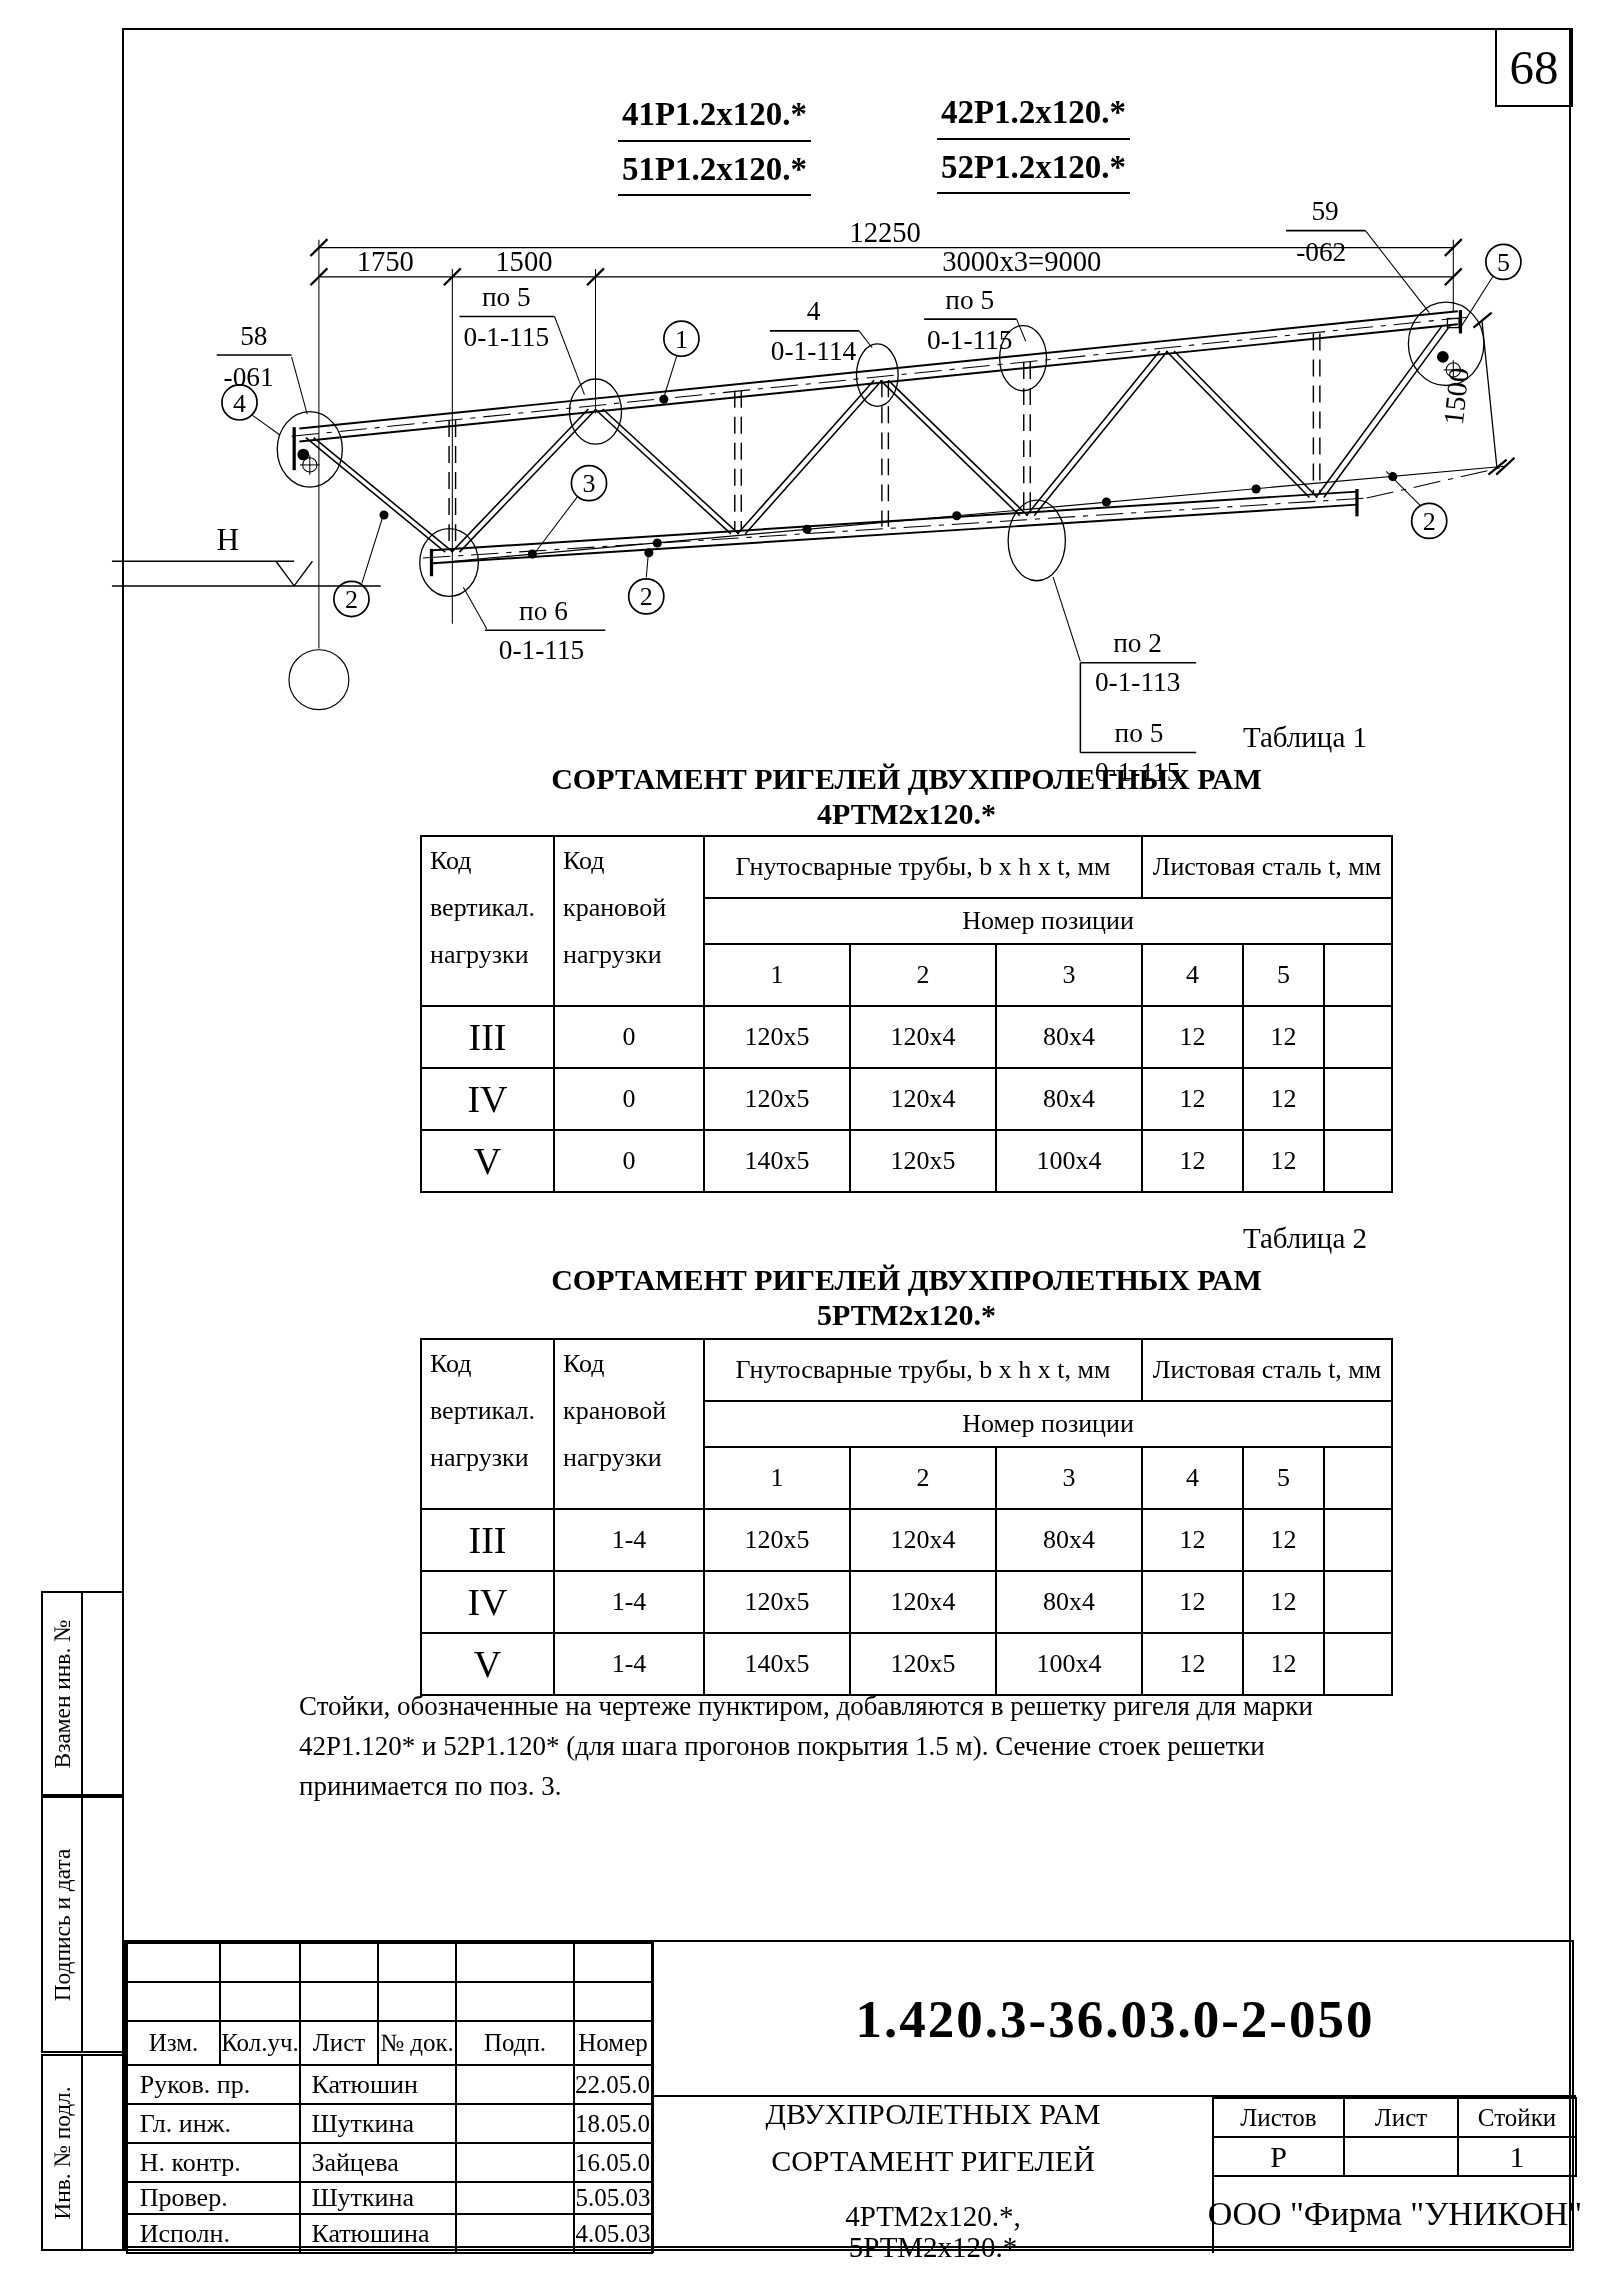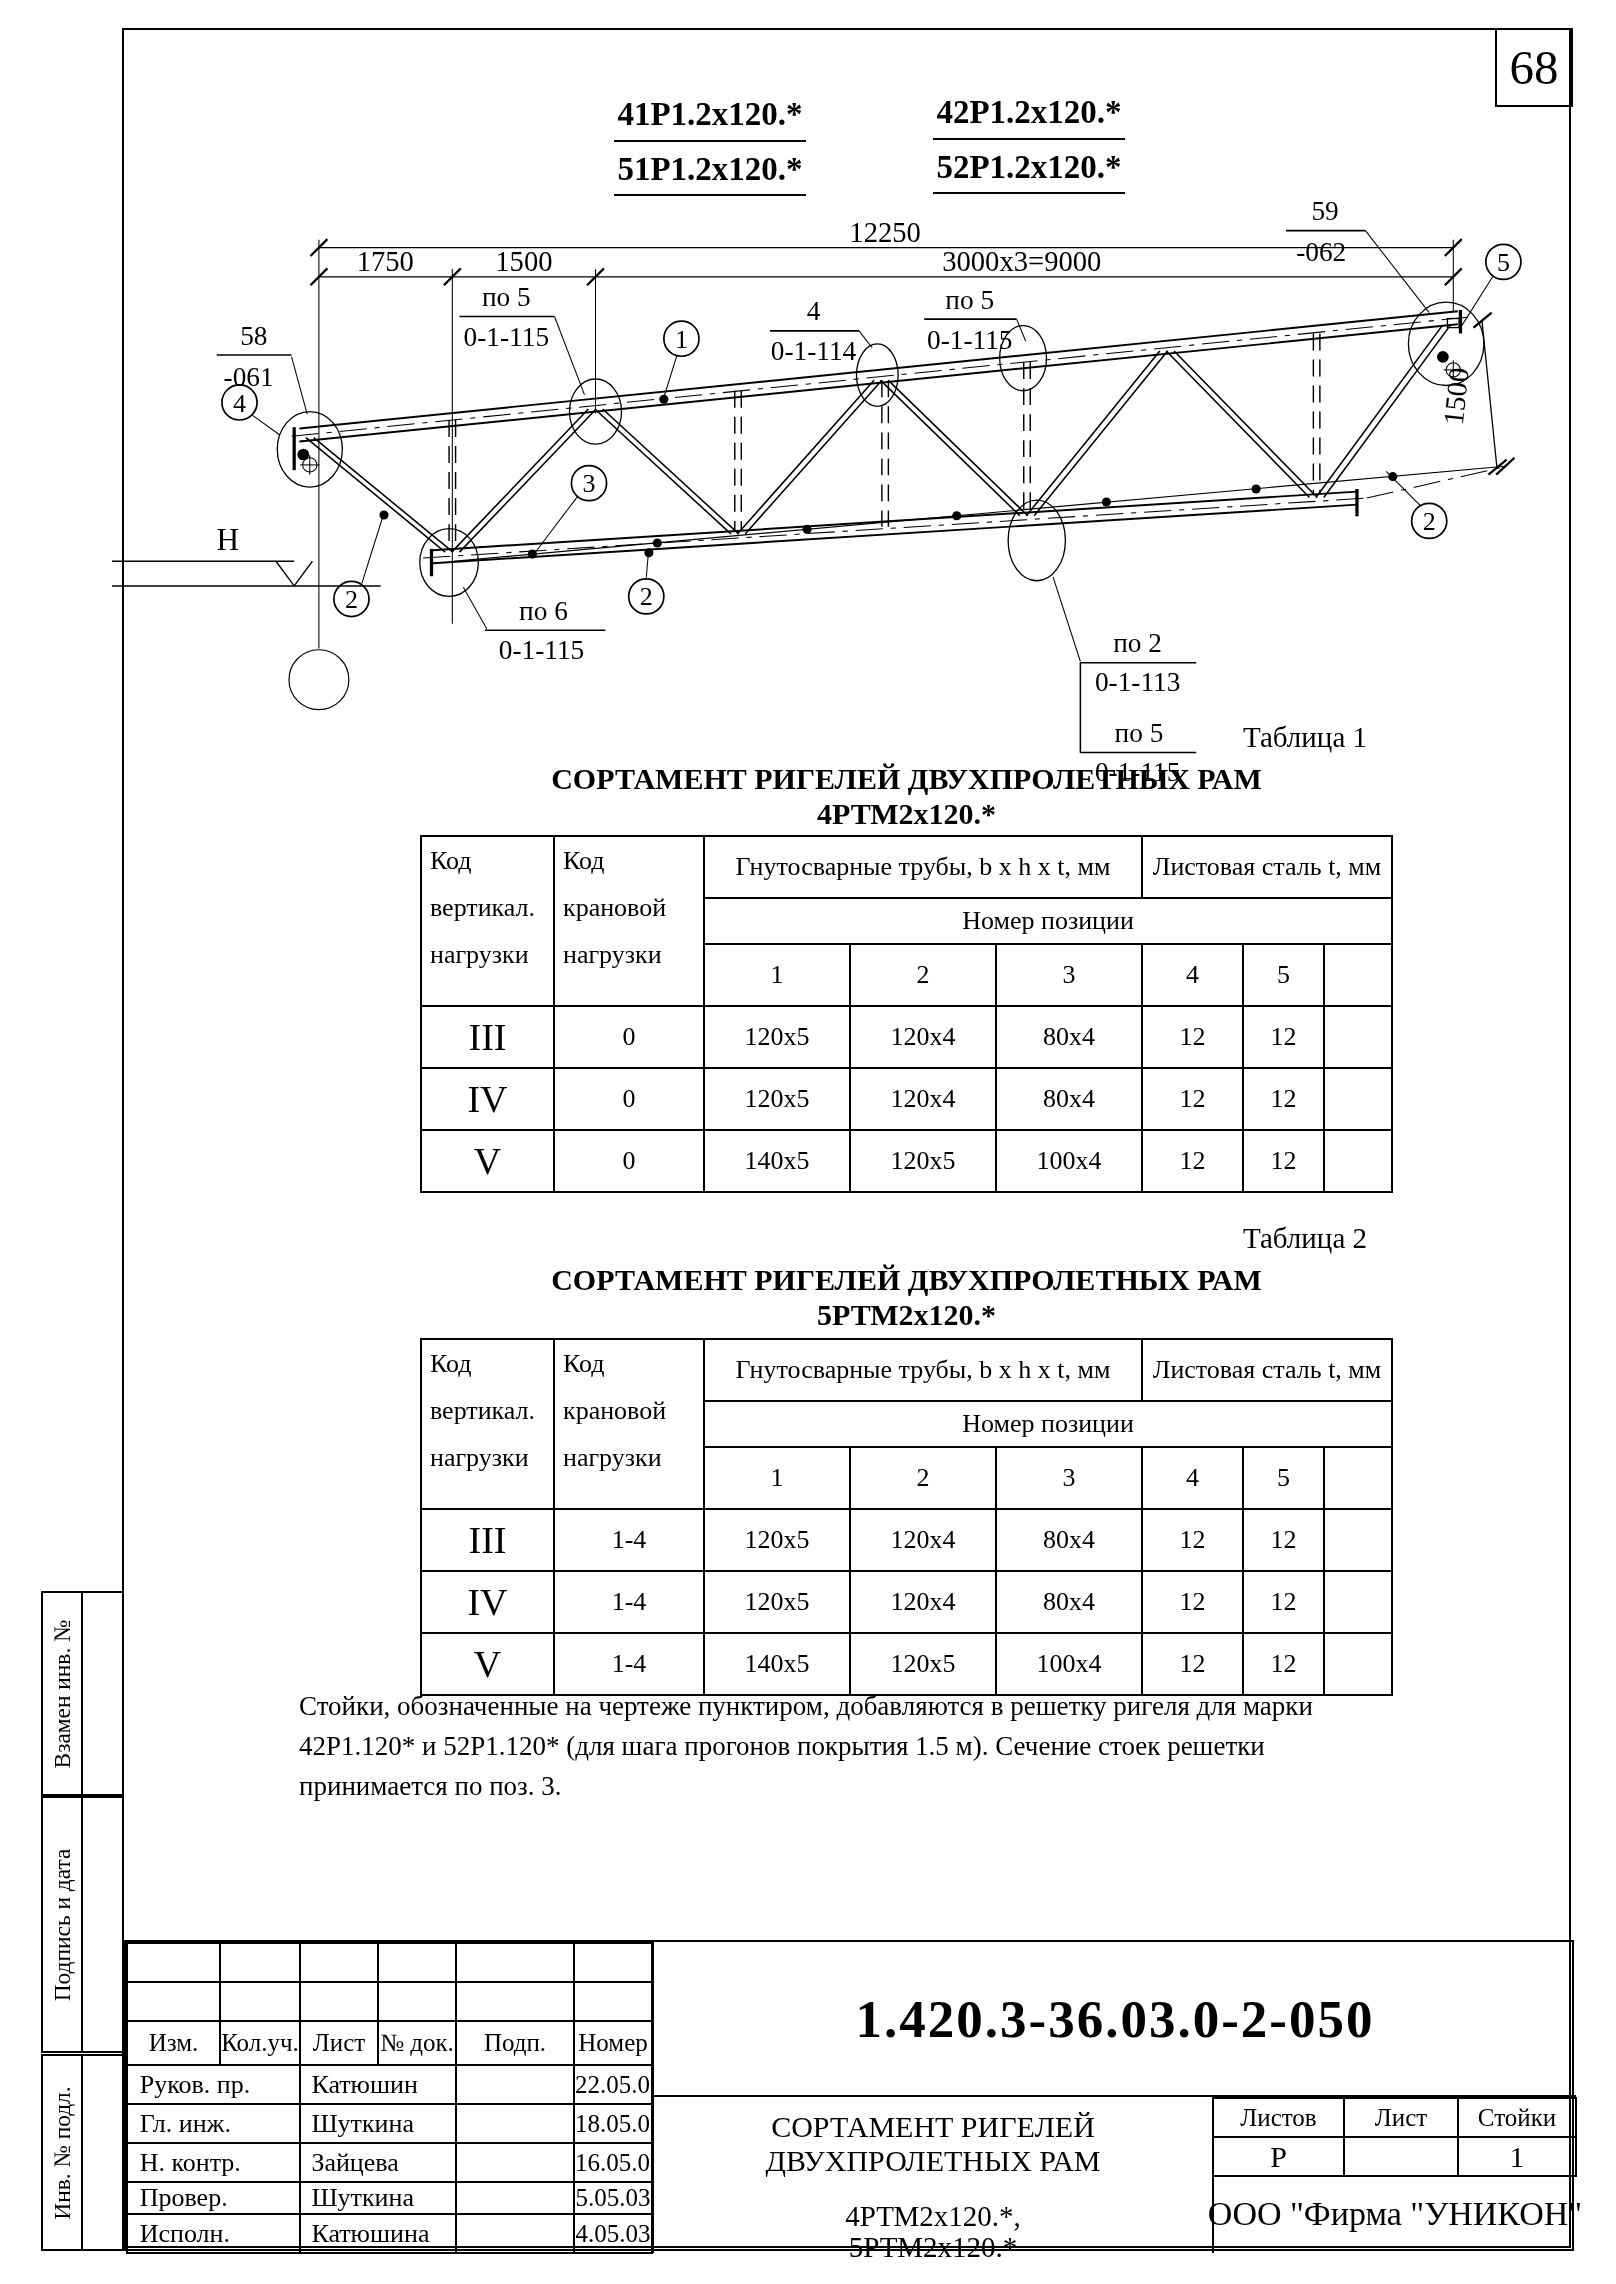--- a/index.html
+++ b/index.html
@@ -4,21 +4,21 @@
 <style>
   html,body{margin:0;padding:0;background:#fff;}
   body{width:1616px;height:2284px;position:relative;font-family:"Liberation Serif",serif;color:#000;}
   .abs{position:absolute;}
   svg text{font-family:"Liberation Serif",serif;fill:#000;}
   
   #frame{left:122px;top:28px;width:1449px;height:2220px;border:2.6px solid #000;box-sizing:border-box;}
   #pagenumbox{left:1495px;top:28px;width:78px;height:79px;border:2.6px solid #000;box-sizing:border-box;
     display:flex;align-items:center;justify-content:center;font-size:49px;}
   
-  .markcol{width:202px;text-align:center;}
+  .markcol{width:202px;text-align:right;}
   .markcol div{display:inline-block;border-bottom:2px solid #000;font-size:33px;font-weight:bold;
     padding:0 3.9px 6.5px 3.9px;margin-bottom:9px;white-space:nowrap;}
   
   .caption{font-size:29px;}
   .ttl{width:973px;text-align:center;font-weight:bold;font-size:30px;}
   table.spec{border-collapse:collapse;table-layout:fixed;width:973px;}
   table.spec td{border:2px solid #000;text-align:center;font-size:26px;padding:0;overflow:hidden;}
   table.spec td.hl{text-align:left;padding-left:8px;vertical-align:top;font-size:26px;}
   table.spec td.hl div{line-height:47px;}
   table.spec td.roman{font-size:38px;}
@@ -499,22 +499,22 @@
           <td colspan="2" class="nm">Катюшина</td>
           <td></td>
           <td>4.05.03</td>
         </tr>
       </tbody>
   </table>
   <div class="cell" id="docnum">
     <span>1.420.3-36.03.0-2-050</span>
   </div>
   <div class="cell" id="namecell">
+    <div class="n1">ДВУХПРОЛЕТНЫХ РАМ</div>
     <div class="n1" style="margin-top:13px;">СОРТАМЕНТ РИГЕЛЕЙ</div>
-    <div class="n1">ДВУХПРОЛЕТНЫХ РАМ</div>
     <div class="n2" style="margin-top:23.4px;">4РТМ2х120.*,</div>
     <div class="n2">5РТМ2х120.*</div>
   </div>
   <table class="tbl cell" style="left:1086px;top:155px;width:364px;" id="stagehdr">
     <colgroup>
         <col style="width:131px">
         <col style="width:114px">
         <col style="width:118px">
       </colgroup>
     <tbody>

